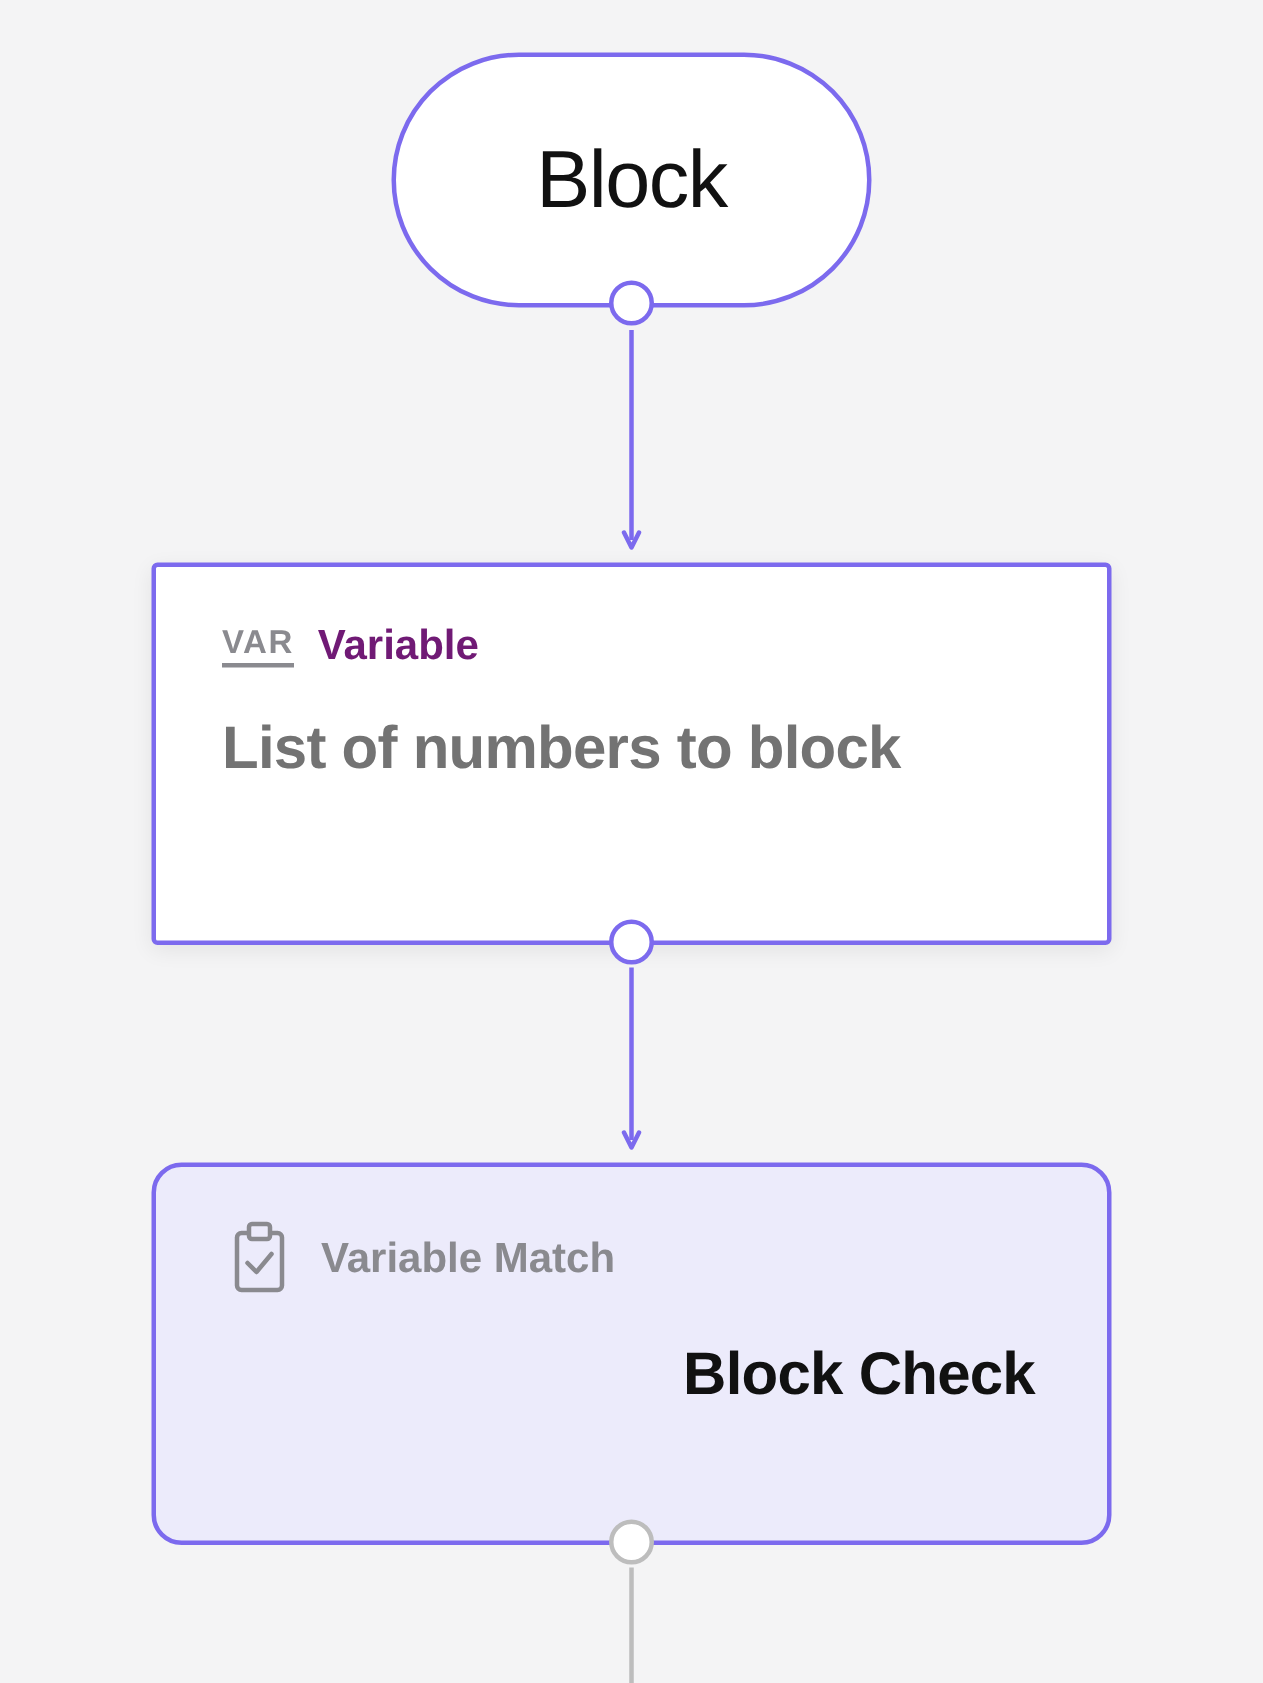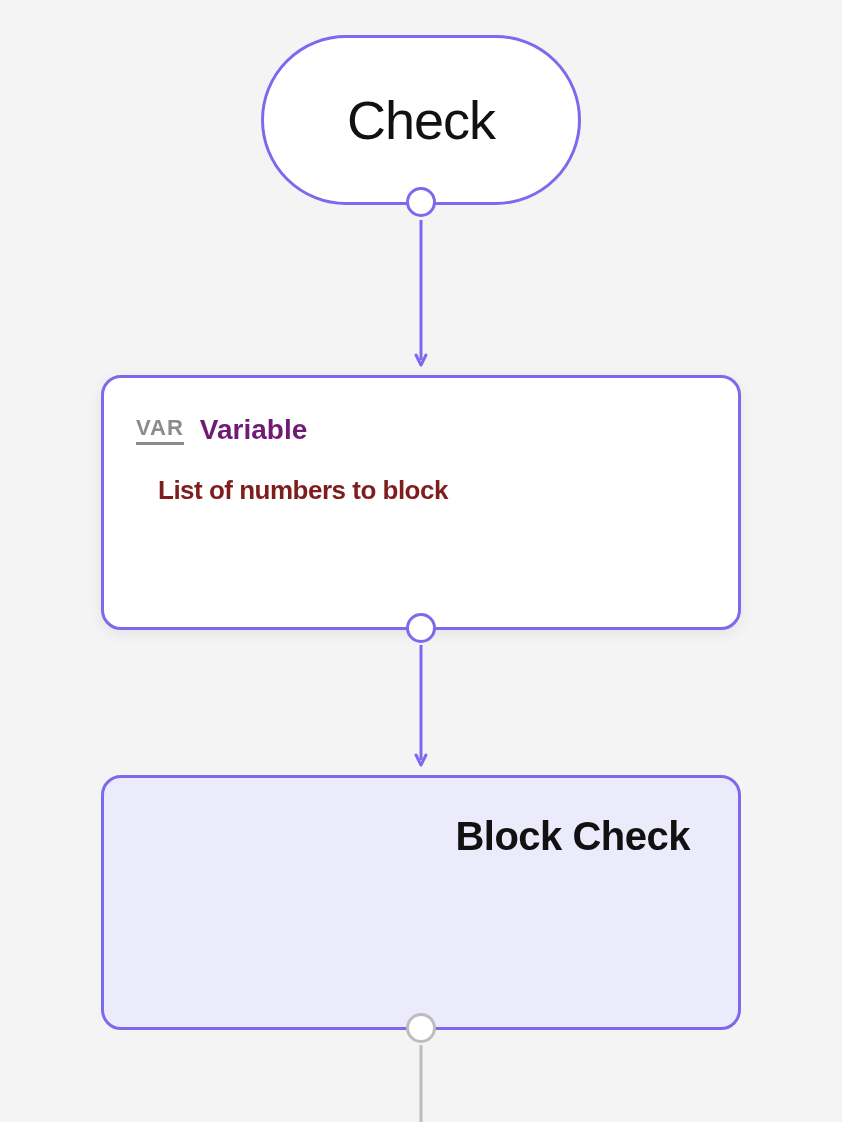--- a/index.html
+++ b/index.html
@@ -39,22 +39,22 @@
 
   
   .var-node {
     position: absolute;
     left: 101px;
     top: 375px;
     width: 640px;
     height: 255px;
     background: #ffffff;
     border: 3px solid #7c6aee;
-    border-radius: 20px;
-    padding: 36px 32px;
+    border-radius: 4px;
+    padding: 36px 44px;
     box-shadow: 0 4px 14px rgba(0,0,0,0.07);
   }
   .var-node .header {
     display: flex;
     align-items: center;
     gap: 16px;
     margin-bottom: 28px;
   }
   .var-badge {
     display: inline-block;
@@ -64,26 +64,25 @@
     border-bottom: 3px solid #8a8a8f;
     padding-bottom: 1px;
     letter-spacing: 1px;
   }
   .var-node .type-label {
     font-size: 28px;
     font-weight: 600;
     color: #701a75;
   }
   .var-node .title {
-    font-size: 26px;
+    font-size: 40px;
     font-weight: 700;
-    color: #7f1d1d;
+    color: #737373;
     line-height: 1.25;
     letter-spacing: -0.5px;
-    margin-left: 22px;
   }
 
   
   .match-node {
     position: absolute;
     left: 101px;
     top: 775px;
     width: 640px;
     height: 255px;
     background: #ecebfb;
@@ -148,31 +147,41 @@
     </defs>
 
     <line x1="421" y1="220" x2="421" y2="360" stroke="#7c6aee" stroke-width="3" marker-end="url(#arrow)"></line>
 
     <line x1="421" y1="645" x2="421" y2="760" stroke="#7c6aee" stroke-width="3" marker-end="url(#arrow)"></line>
 
     <line x1="421" y1="1045" x2="421" y2="1122" stroke="#bdbdbd" stroke-width="3"></line>
   </svg>
 
   <div class="start-node">
-    <span class="label">Check</span>
+    <span class="label">Block</span>
     <div class="port" style="bottom:-15px;"></div>
   </div>
 
   <div class="var-node">
     <div class="header">
       <span class="var-badge">VAR</span>
       <span class="type-label">Variable</span>
     </div>
     <div class="title">List of numbers to block</div>
     <div class="port" style="bottom:-16px;"></div>
   </div>
 
   <div class="match-node">
+    <div class="header">
+      <span class="clipboard-icon">
+        <svg width="42" height="50" viewBox="0 0 42 50">
+          <rect x="6" y="8" width="30" height="38" rx="3" ry="3" fill="none" stroke="#8a8a8f" stroke-width="3"></rect>
+          <rect x="14" y="2" width="14" height="10" rx="2" ry="2" fill="#ecebfb" stroke="#8a8a8f" stroke-width="3"></rect>
+          <path d="M13 28 L19 34 L29 22" fill="none" stroke="#8a8a8f" stroke-width="3" stroke-linecap="round" stroke-linejoin="round"></path>
+        </svg>
+      </span>
+      <span class="type-label">Variable Match</span>
+    </div>
     <div class="title">Block Check</div>
     <div class="port port-gray" style="bottom:-16px;"></div>
   </div>
 
 </div>
 
 </body></html>

